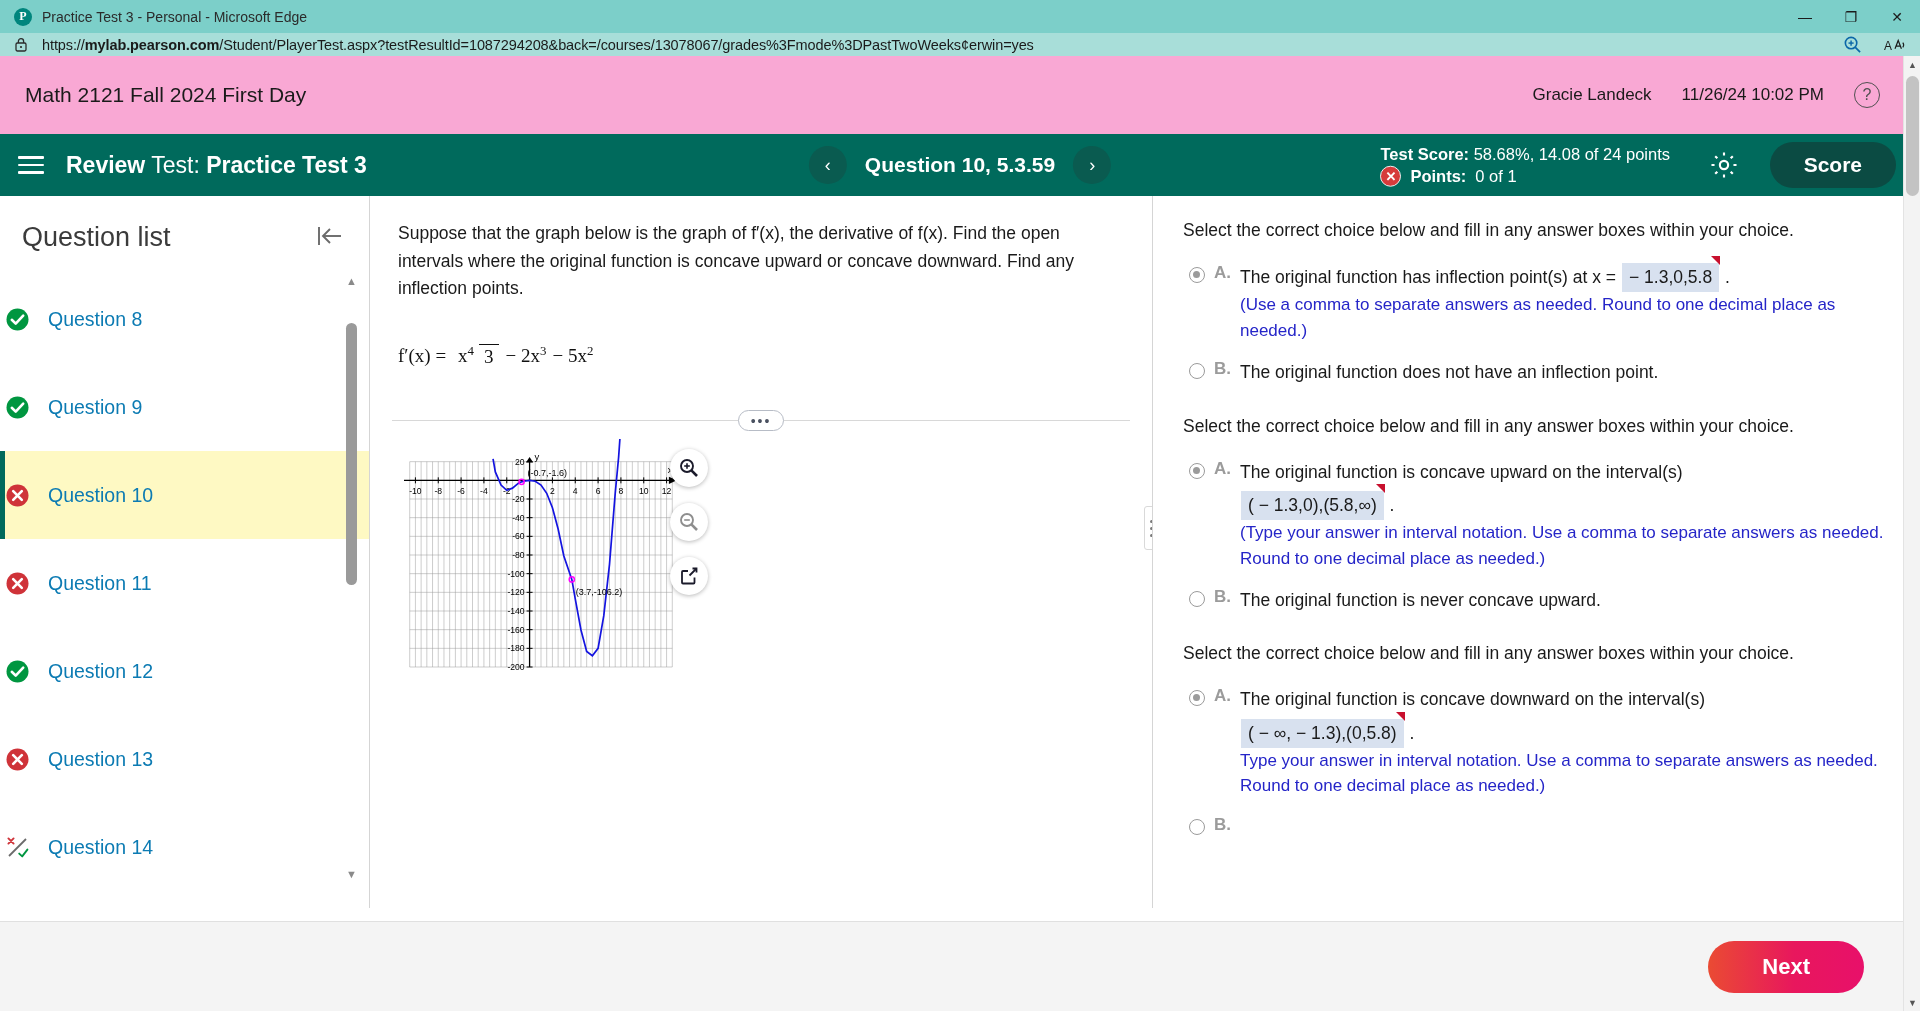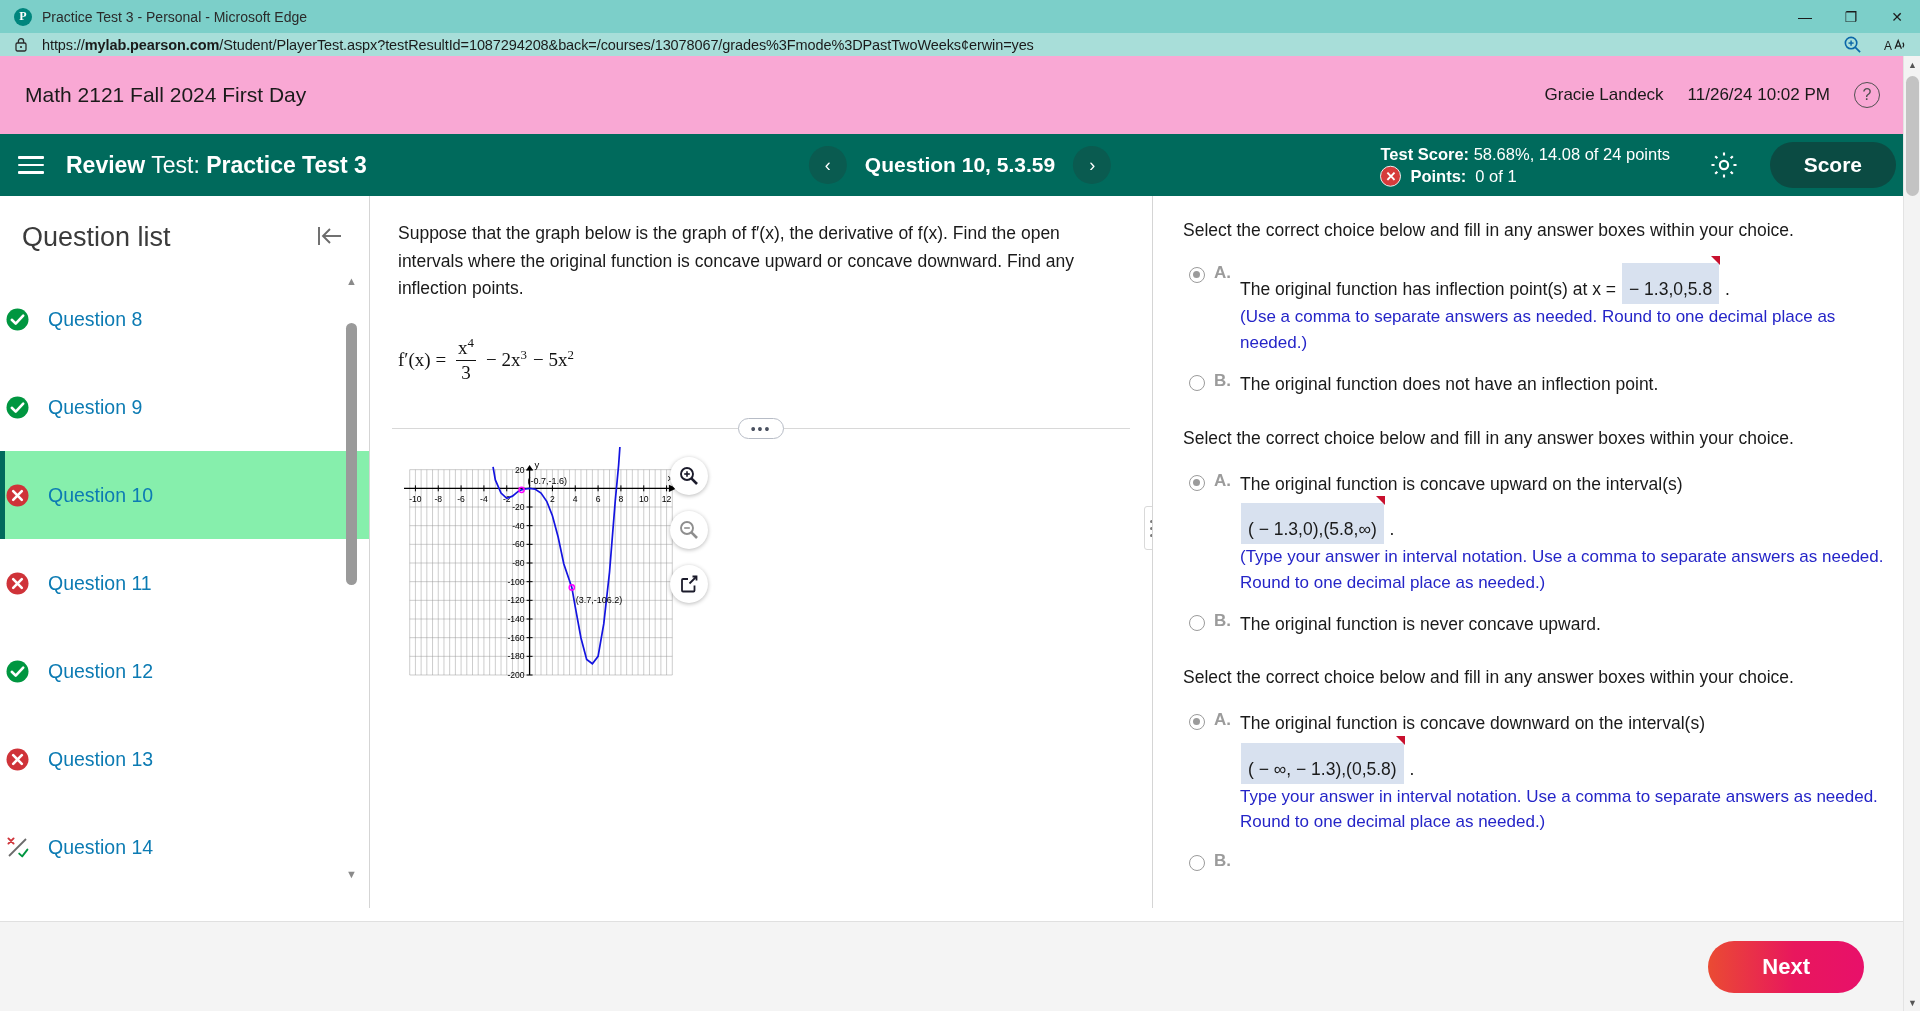--- a/index.html
+++ b/index.html
@@ -64,21 +64,21 @@
   .pearson-header {
     height: 78px;
     background: #f9a8d4;
     display: flex; align-items: center;
     padding: 0 0 0 25px;
     border-bottom: 0;
   }
   .course-title { font-size: 21px; color: #1a1a1a; }
   .header-right {
     margin-left: auto; display: flex; align-items: center;
-    gap: 24px; padding-right: 40px;
+    gap: 30px; padding-right: 40px;
   }
   .header-user, .header-date { font-size: 17px; color: #1a1a1a; }
   .help-circle {
     width: 26px; height: 26px; border-radius: 50%;
     border: 1.6px solid #505050; color: #505050;
     font-size: 16px; display: flex; align-items: center; justify-content: center;
   }
 
   
   .test-toolbar {
@@ -147,21 +147,21 @@
   .qlist-title { font-size: 27px; color: #3b3b3b; }
   .collapse-icon { margin-left: auto; color: #6a6a6a; width: 30px; height: 30px; cursor: pointer; }
 
   .qlist-scrollwrap { position: relative; height: 605px; }
   .qlist-items { padding: 0; }
   .q-item {
     height: 88px; display: flex; align-items: center;
     gap: 18px; cursor: pointer;
     border-left: 5px solid transparent;
   }
-  .q-item.active { background: #86efac; border-left-color: #006a5c; }
+  .q-item.active { background: #fef9c3; border-left-color: #006a5c; }
   .q-item .q-label { font-size: 19.5px; color: #0c7bb3; }
   .status-icon { width: 25px; height: 25px; flex: 0 0 25px; }
 
   .qlist-scrollbar {
     position: absolute; right: 12px; top: 0;
     width: 11px; height: 605px;
   }
   .sb-arrow { color: #8a8a8a; font-size: 11px; text-align: center; cursor: pointer; }
   .sb-track { position: absolute; top: 16px; bottom: 16px; left: 0; width: 11px; background: #fff; }
   .sb-thumb {
@@ -177,21 +177,21 @@
   .q-text {
     font-size: 17.5px; color: #1a1a1a; line-height: 1.58;
     padding: 0 34px 0 28px; max-width: 760px;
   }
   .formula {
     display: flex; align-items: center;
     font-size: 19px; color: #111;
     padding: 28px 0 0 28px;
     font-family: "Liberation Serif", serif;
   }
-  .frac { display: inline-flex; flex-direction: column; align-items: center; margin: 4px 7px; vertical-align: middle; }
+  .frac { display: inline-flex; flex-direction: row; align-items: center; margin: 12px 7px; vertical-align: middle; }
   .frac .num { padding: 0 5px 1px 5px; }
   .frac .den { border-top: 1.3px solid #111; padding: 1px 5px 0 5px; }
   sup { font-size: 0.68em; vertical-align: super; }
 
   .divider-row {
     position: relative; margin: 40px 22px 0 22px;
     border-top: 1px solid #d8d8d8;
   }
   .dots-pill {
     position: absolute; left: 50%; top: -11px; transform: translateX(-50%);
@@ -240,21 +240,21 @@
   }
   .radio.checked::after {
     content: ""; position: absolute; left: 3px; top: 3px;
     width: 7px; height: 7px; border-radius: 50%; background: #9b9b9b;
   }
   .choice-letter { font-size: 17px; color: #9b9b9b; font-weight: bold; width: 26px; flex: 0 0 26px; }
   .choice-body { font-size: 17.5px; color: #1a1a1a; line-height: 1.5; }
   .hint { color: #2525c8; font-size: 17px; line-height: 1.5; }
   .answer-box {
     display: inline-block; background: #d8e1ef;
-    padding: 13px 7px 2px 7px; position: relative;
+    padding: 1px 7px 2px 7px; position: relative;
     color: #1a1a1a; margin: 0 1px;
   }
   .answer-box::after {
     content: ""; position: absolute; right: -1px; top: -7px;
     width: 0; height: 0;
     border-left: 9px solid transparent;
     border-top: 9px solid #c8102e;
   }
   .block-line { margin-top: 6px; }
 

